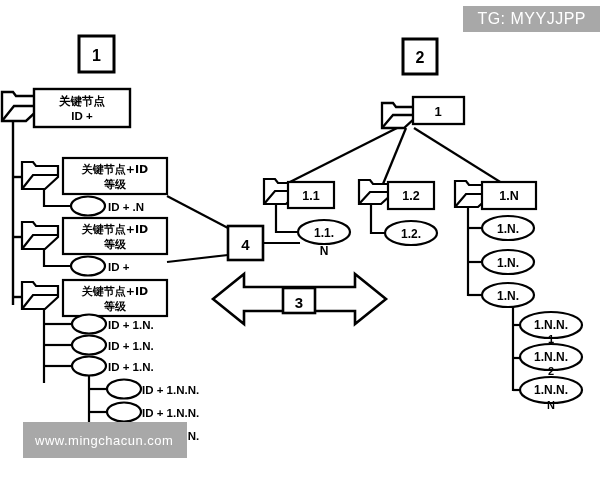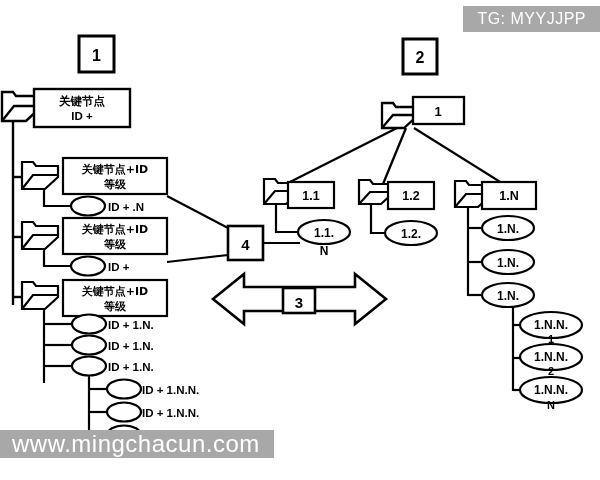--- a/index.html
+++ b/index.html
@@ -22,34 +22,35 @@
     height: 480px;
   }
   .wm {
     position: absolute;
     background: #a8a8a8;
     color: #ffffff;
     font-family: "Liberation Sans", sans-serif;
     display: flex;
     align-items: center;
     letter-spacing: 0.5px;
+    margin-left: 23px;
   }
   #wm-top {
     right: 0;
     top: 6px;
     height: 26px;
     padding: 0 14px 0 14px;
     font-size: 16px;
   }
   #wm-bottom {
     left: 0;
     bottom: 22px;
-    height: 28px;
+    height: 36px;
     padding: 0 14px 0 12px;
-    font-size: 24px;
+    font-size: 13px;
   }
   text {
     font-family: "Liberation Sans", sans-serif;
     fill: #000;
   }
   text.cjk {
     font-family: "DejaVu Sans", sans-serif;
     font-weight: bold;
   }
   .lbl-bold { font-weight: bold; }

